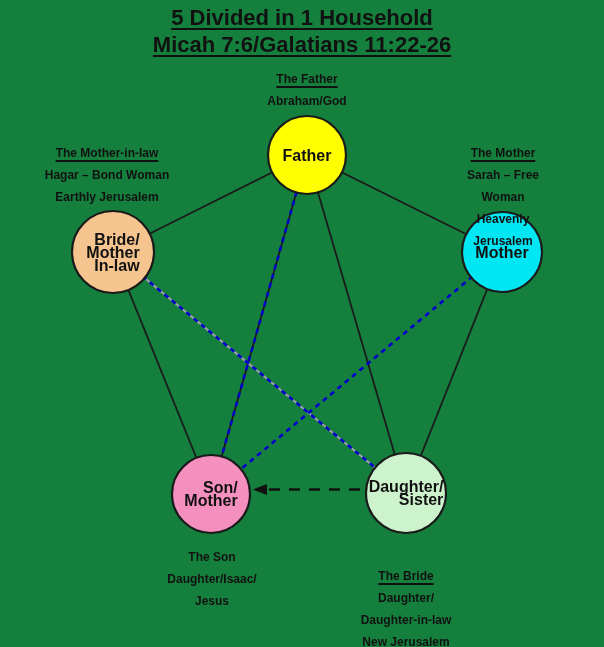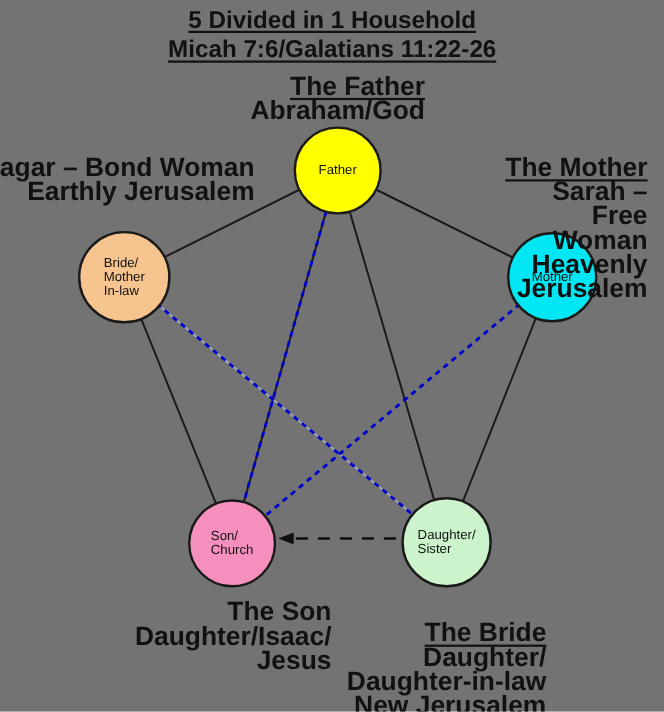--- a/index.html
+++ b/index.html
@@ -1,34 +1,34 @@
 <!DOCTYPE html>
 <html><head>
 <meta charset="utf-8">
 <style>
   html,body{margin:0;padding:0;background:#ffffff;}
   .stage{
-    position:relative;width:604px;height:647px;background:#737373;
+    position:relative;width:604px;height:647px;background:#15803d;
     font-family:"Liberation Sans",sans-serif;color:#111;overflow:hidden;
   }
   #graph-svg{position:absolute;left:0;top:0;width:604px;height:647px;}
   .title{
     position:absolute;top:4px;left:0;width:100%;text-align:center;
     font-weight:bold;font-size:22px;line-height:27px;color:#111;
   }
   .title .tline{text-decoration:underline;text-decoration-thickness:2px;text-underline-offset:3px;}
   .caption{
-    position:absolute;transform:translateX(-50%);text-align:right;
-    font-weight:bold;font-size:24px;line-height:22px;color:#111;white-space:nowrap;
+    position:absolute;transform:translateX(-50%);text-align:center;
+    font-weight:bold;font-size:12px;line-height:22px;color:#111;white-space:nowrap;
   }
   .caption .heading{text-decoration:underline;text-decoration-thickness:2px;text-underline-offset:3px;}
   .caption .lines{white-space:pre-line;}
   .node-label{
-    position:absolute;transform:translate(-50%,-50%);text-align:left;
-    font-weight:normal;font-size:12px;line-height:13px;color:#111;white-space:pre-line;
+    position:absolute;transform:translate(-50%,-50%);text-align:right;
+    font-weight:bold;font-size:16px;line-height:13px;color:#111;white-space:pre-line;
   }
 </style>
 </head>
 <body>
 
 <div class="stage" id="stage">
 
   <svg id="graph-svg" viewBox="0 0 604 647">
       <line x1="307" y1="155" x2="113" y2="252" stroke="#1a1a1a" stroke-width="1.8"></line>
       <line x1="307" y1="155" x2="502" y2="252" stroke="#1a1a1a" stroke-width="1.8"></line>
@@ -53,25 +53,26 @@
     <div class="tline">5 Divided in 1 Household</div>
     <div class="tline">Micah 7:6/Galatians 11:22-26</div>
   </div>
 
   <div class="caption" style="left:307px;top:68px;">
     <div class="heading">The Father</div>
     <div class="lines">Abraham/God</div>
   </div>
 
   <div class="caption" style="left:107px;top:142px;">
+    <div class="heading">The Mother-in-law</div>
     <div class="lines">Hagar – Bond Woman
 Earthly Jerusalem</div>
   </div>
 
-  <div class="caption" style="left:524px;top:142px;">
+  <div class="caption" style="left:503px;top:142px;">
     <div class="heading">The Mother</div>
     <div class="lines">Sarah – Free Woman
 Heavenly Jerusalem</div>
   </div>
 
   <div class="caption" style="left:212px;top:546px;">
     <div class="lines">The Son
 Daughter/Isaac/
 Jesus</div>
   </div>
@@ -83,16 +84,16 @@
 New Jerusalem
 The Church</div>
   </div>
 
 <div class="node-label" style="left: 307px; top: 155px;">Father</div>
     <div class="node-label" style="left: 113px; top: 252px;">Bride/
 Mother
 In-law</div>
     <div class="node-label" style="left: 502px; top: 252px;">Mother</div>
     <div class="node-label" style="left: 211px; top: 494px;">Son/
-Church</div>
+Mother</div>
     <div class="node-label" style="left: 406px; top: 493px;">Daughter/
 Sister</div>
   </div>
 
 </body></html>

